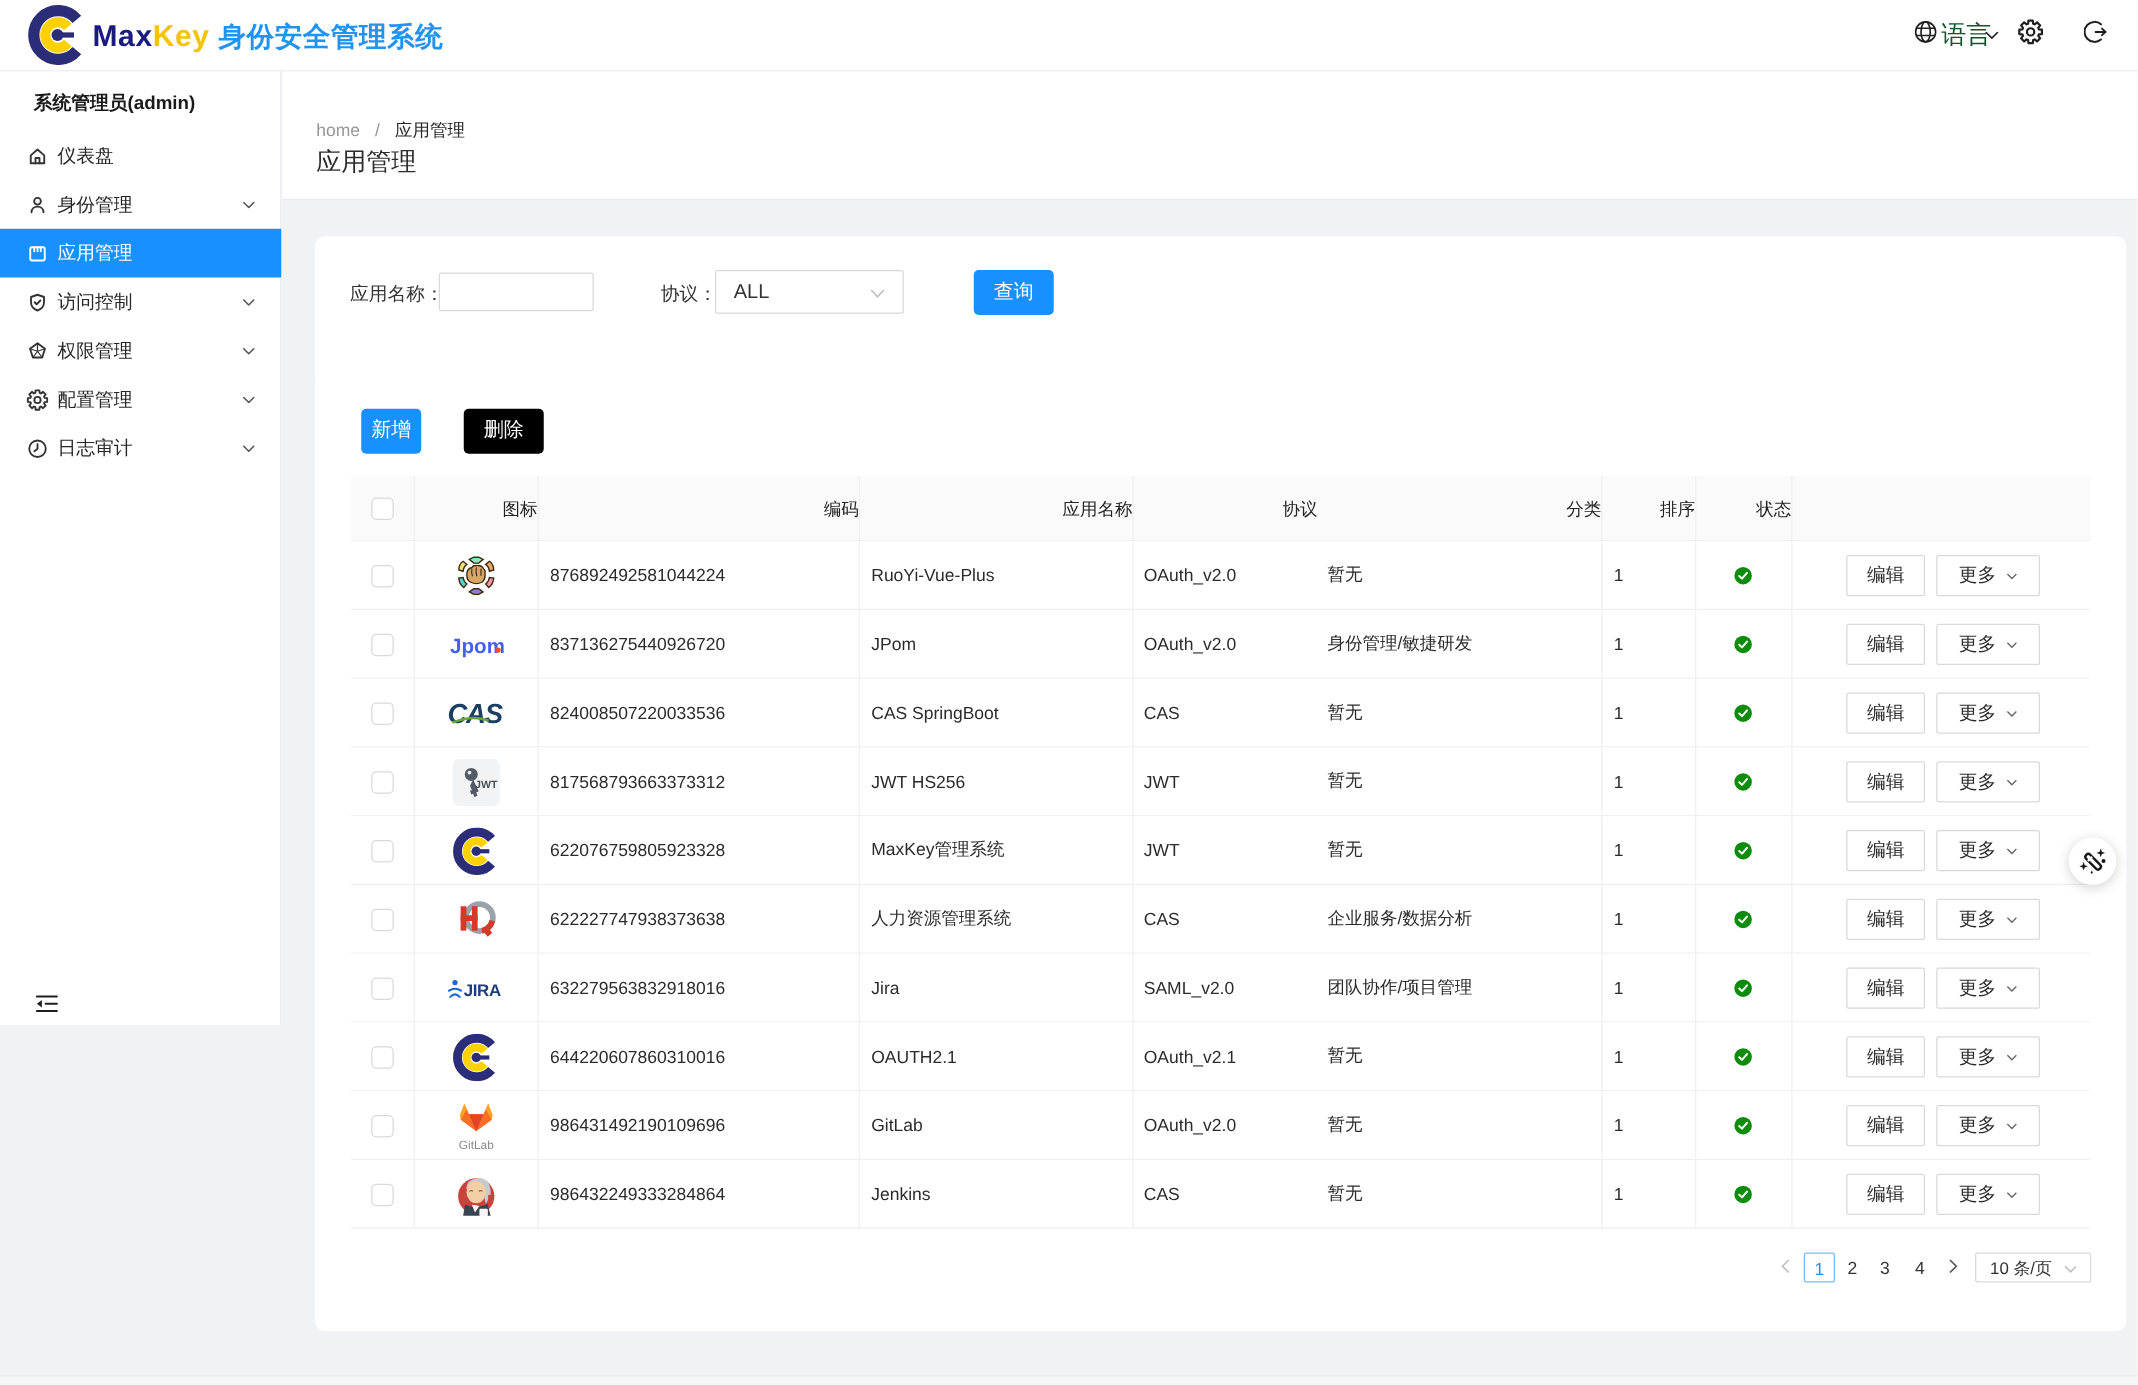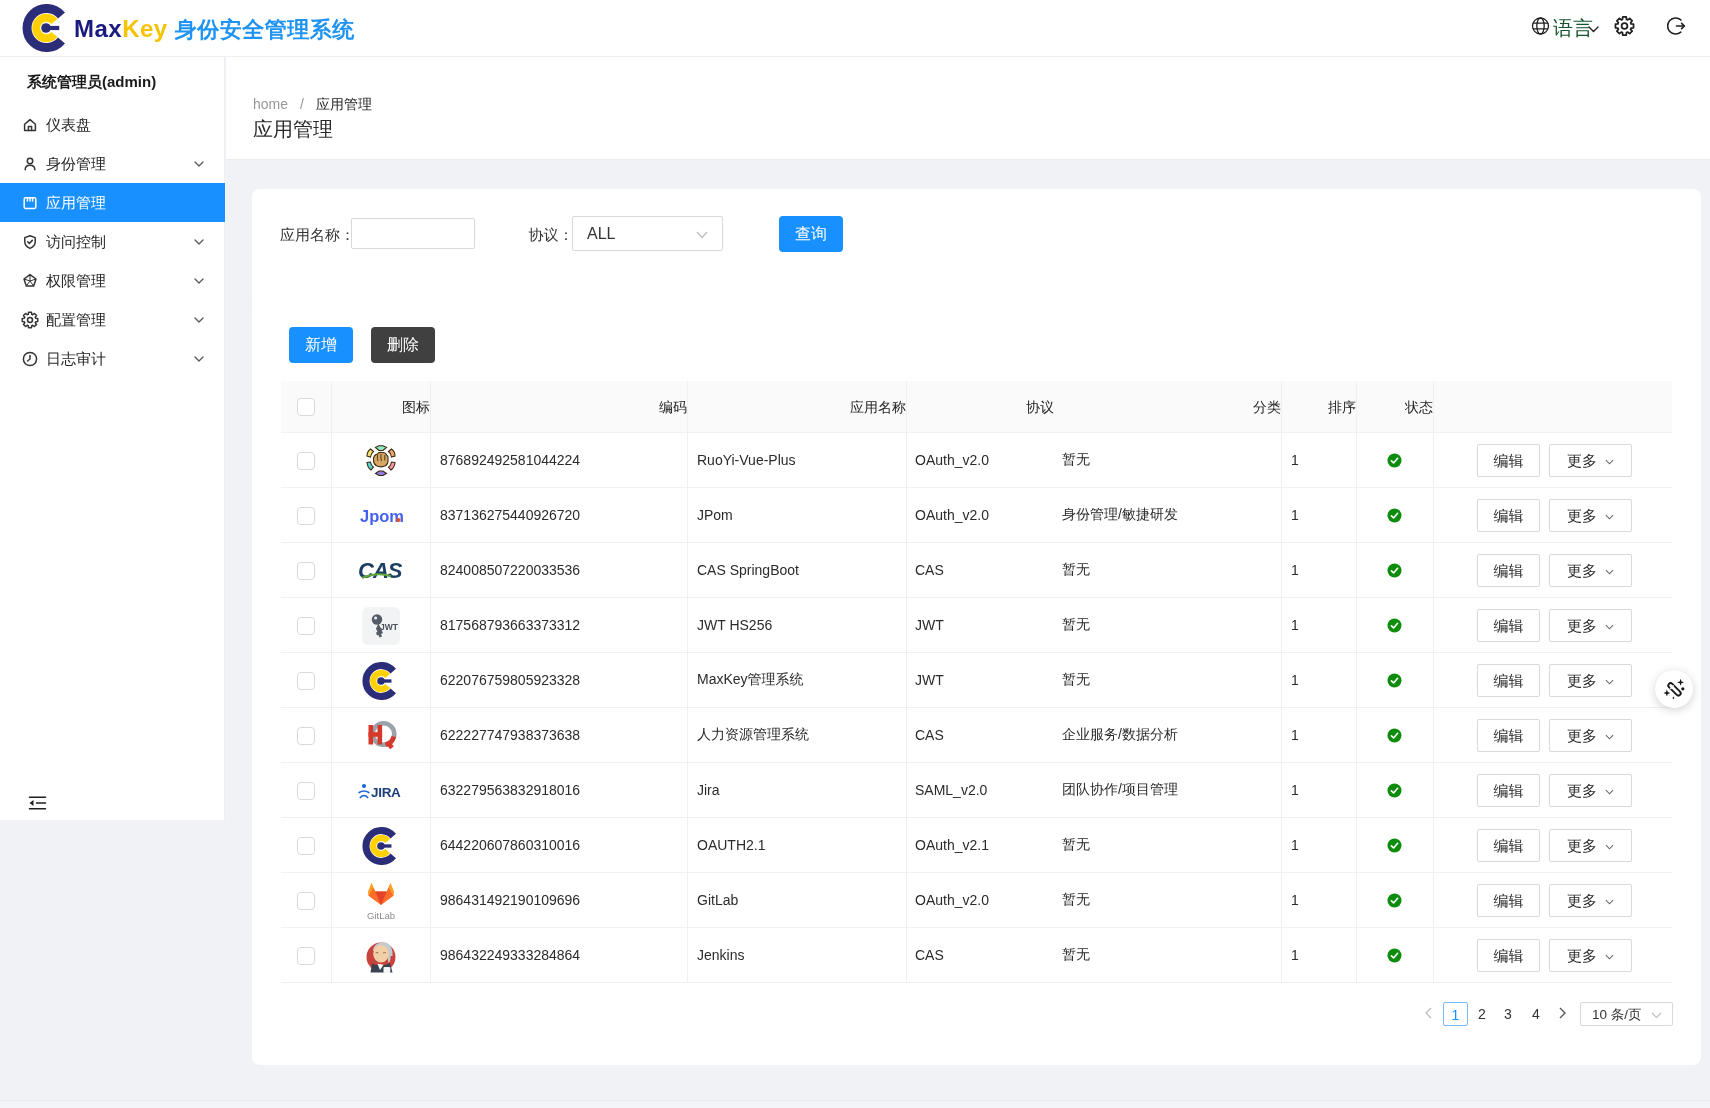--- a/index.html
+++ b/index.html
@@ -25,22 +25,22 @@
 .ptitle { position:absolute; left:27px; top:59px; font-size:20px; font-weight:500; color:#2b2b2b; }
 .card { position:absolute; background:#fff; border-radius:8px; }
 #card1 { left:252px; top:189px; width:1449px; height:120px; }
 #card2 { left:252px; top:298px; width:1449px; height:767px; }
 .flabel { position:absolute; top:37px; font-size:15px; color:#333; }
 .finput { position:absolute; left:99px; top:29px; width:124px; height:31px; border:1px solid #d9d9d9; border-radius:2px; background:#fff; }
 .fselect { position:absolute; left:320px; top:27px; width:151px; height:35px; border:1px solid #d9d9d9; border-radius:2px; background:#fff; font-size:16px; color:#333; line-height:33px; padding-left:14px; }
 .fselect svg { position:absolute; right:14px; top:14px; }
 .bluebtn { position:absolute; background:#1890ff; color:#fff; border-radius:4px; font-size:16px; text-align:center; }
 #qbtn { left:527px; top:27px; width:64px; height:36px; line-height:36px; }
-#addbtn { left:37px; top:29px; width:64px; height:36px; line-height:36px; }
-#delbtn { left:119px; top:29px; width:64px; height:36px; line-height:36px; background:#404040; }
+#addbtn { left:37px; top:29px; width:48px; height:36px; line-height:36px; }
+#delbtn { left:119px; top:29px; width:64px; height:36px; line-height:36px; background:#000000; }
 .table { position:absolute; left:281px; top:381px; width:1391px; height:602px; }
 .thead { position:absolute; left:0; top:0; width:1391px; height:52px; background:#fafafa; border-bottom:1px solid #f0f0f0; }
 .hc { position:absolute; top:0; height:52px; line-height:52px; text-align:right; font-size:14px; font-weight:500; color:#242424; }
 .vline { position:absolute; top:0; height:602px; width:1px; background:#f0f0f0; }
 .trow { position:absolute; left:0; width:1391px; height:55px; border-bottom:1px solid #f0f0f0; background:#fff; }
 .tc { position:absolute; top:50%; transform:translateY(-50%); font-size:14px; color:#2b2b2b; }
 .ccb { position:absolute; left:0; width:50px; top:0; height:55px; display:flex; align-items:center; justify-content:center; }
 .cb { width:18px; height:18px; border:1.5px solid #d9d9d9; border-radius:4px; background:#fff; }
 .cicon { position:absolute; left:50px; width:99px; top:0; height:55px; display:flex; align-items:center; justify-content:center; }
 .cicon svg { max-height:46px; }

